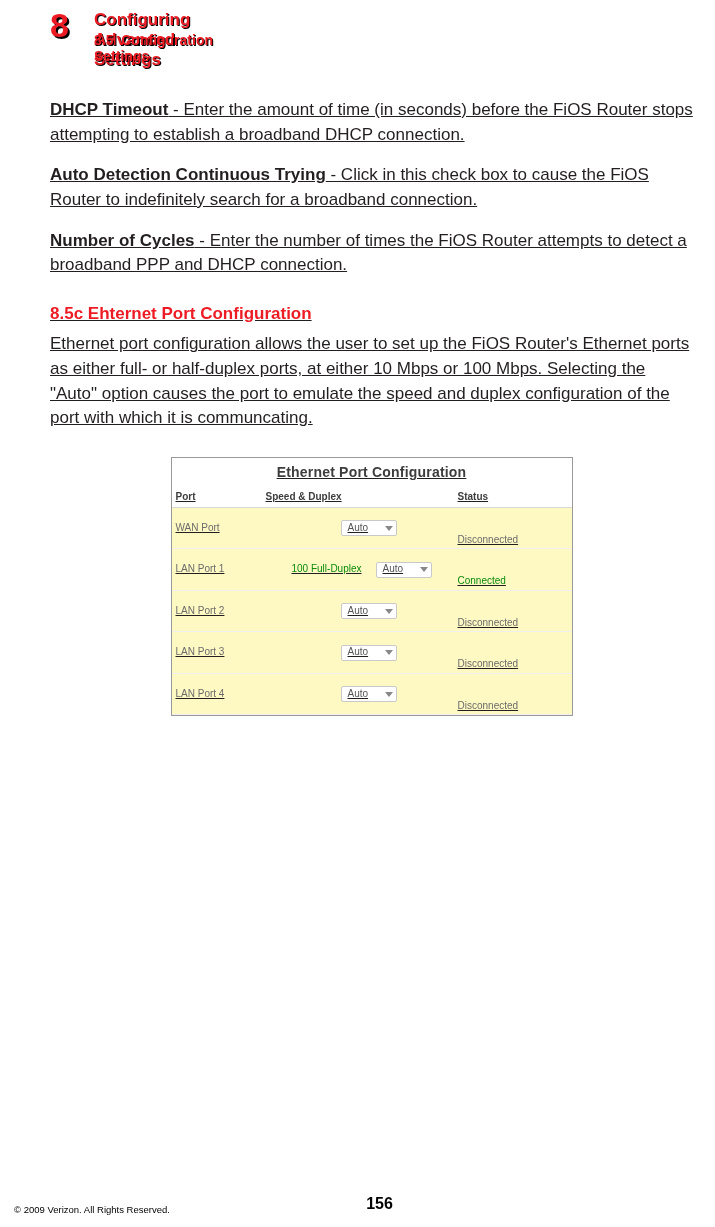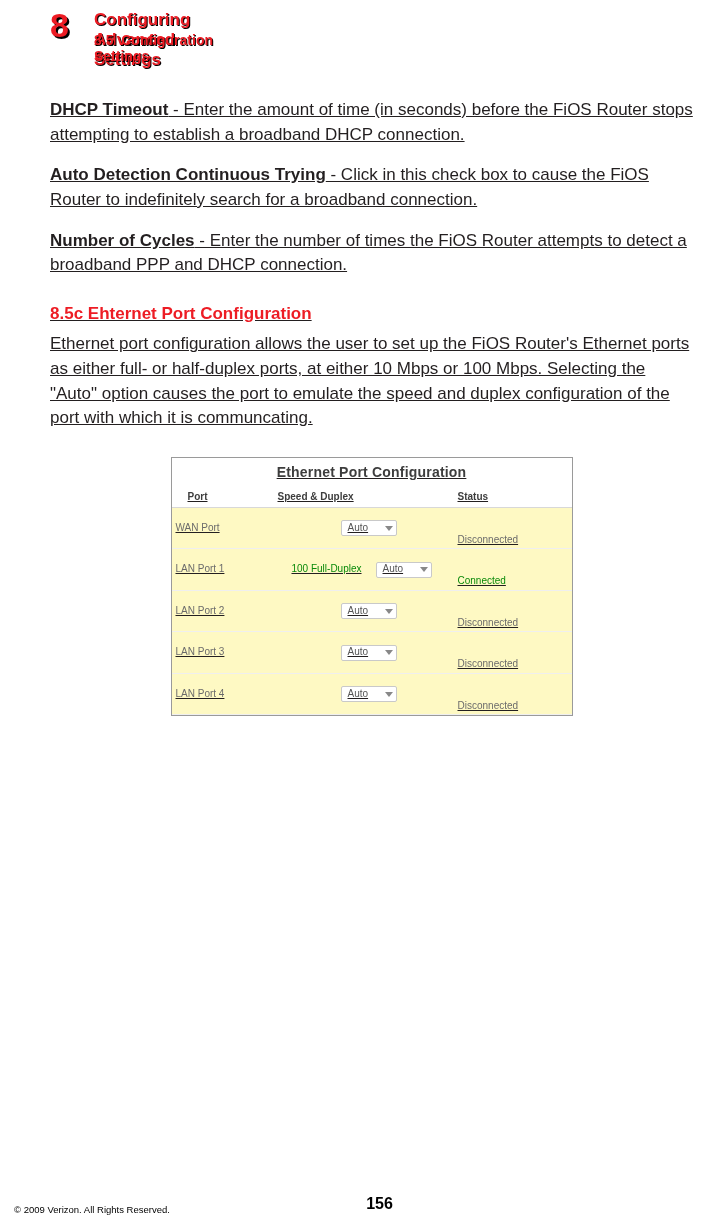--- a/index.html
+++ b/index.html
@@ -94,21 +94,21 @@
     letter-spacing: 0.2px;
   }
   .fig-header-row {
     display: flex;
     font-weight: 700;
     color: #3d3d3d;
     font-size: 10px;
     border-bottom: 1px solid #d8d8d8;
     padding: 2px 4px;
   }
-  .col-port   { width: 90px; margin-left: 12px; }
+  .col-port   { width: 90px; }
   .col-speed  { flex: 1 1 auto; text-align: left; }
   .col-status { width: 110px; text-align: left; }
 
   .fig-row {
     display: flex;
     align-items: center;
     padding: 1px 4px;
     font-size: 10px;
     color: #6b6b6b;
     border-bottom: 1px solid #efefef;

